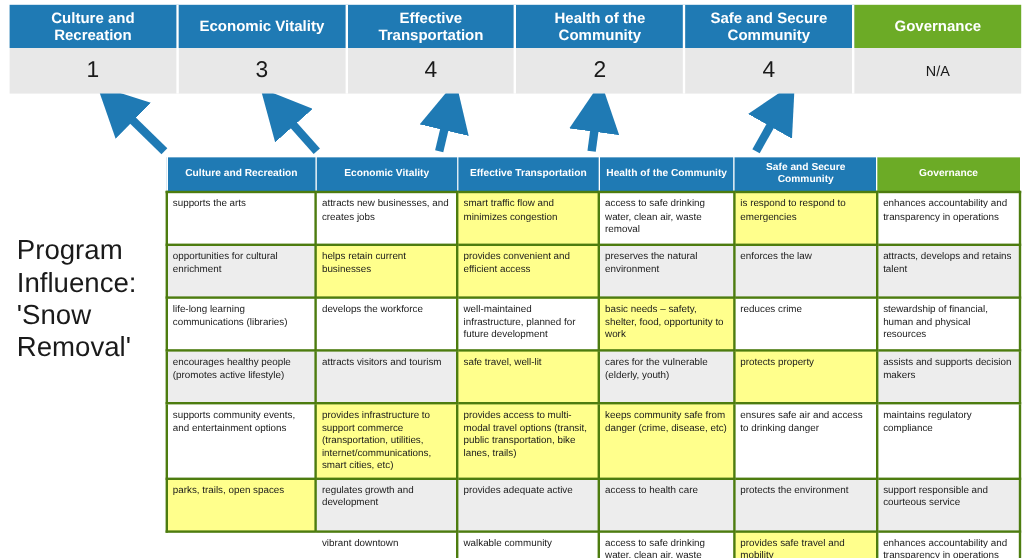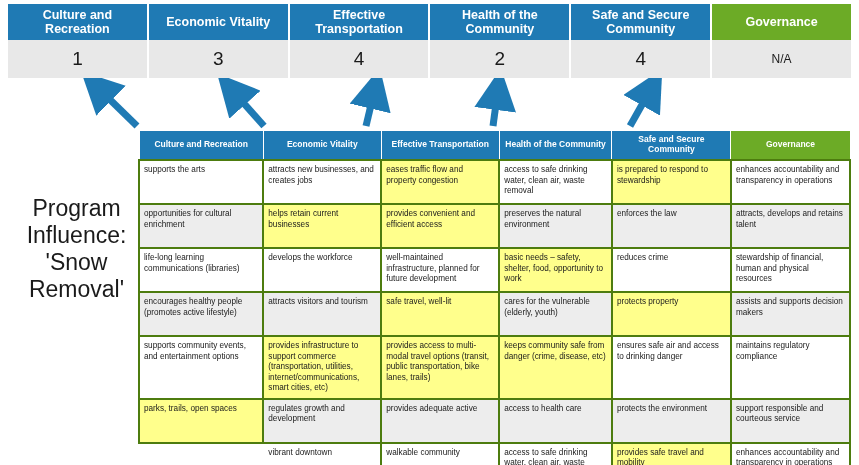--- a/index.html
+++ b/index.html
@@ -76,21 +76,21 @@
 
   
   #left-caption {
     position: absolute;
     left: 14px;
     top: 195px;
     width: 125px;
     font-size: 23px;
     color: #1a1a1a;
     line-height: 1.18;
-    text-align: center;
+    text-align: left;
   }
 
   
   #matrix {
     position: absolute;
     left: 138px;
     top: 130px;
     width: 713px;
     border-collapse: collapse;
     table-layout: fixed;
@@ -174,23 +174,23 @@
       <th>Effective Transportation</th>
       <th>Health of the Community</th>
       <th>Safe and Secure Community</th>
       <th class="gov">Governance</th>
     </tr>
   </thead>
   <tbody>
       <tr>
         <td>supports the arts</td>
         <td>attracts new businesses, and creates jobs</td>
-        <td class="hl">eases traffic flow and property congestion</td>
+        <td class="hl">smart traffic flow and minimizes congestion</td>
         <td>access to safe drinking water, clean air, waste removal</td>
-        <td class="hl">is prepared to respond to stewardship</td>
+        <td class="hl">is respond to respond to emergencies</td>
         <td>enhances accountability and transparency in operations</td>
       </tr>
       <tr class="alt">
         <td>opportunities for cultural enrichment</td>
         <td class="hl">helps retain current businesses</td>
         <td class="hl">provides convenient and efficient access</td>
         <td>preserves the natural environment</td>
         <td>enforces the law</td>
         <td>attracts, develops and retains talent</td>
       </tr>

